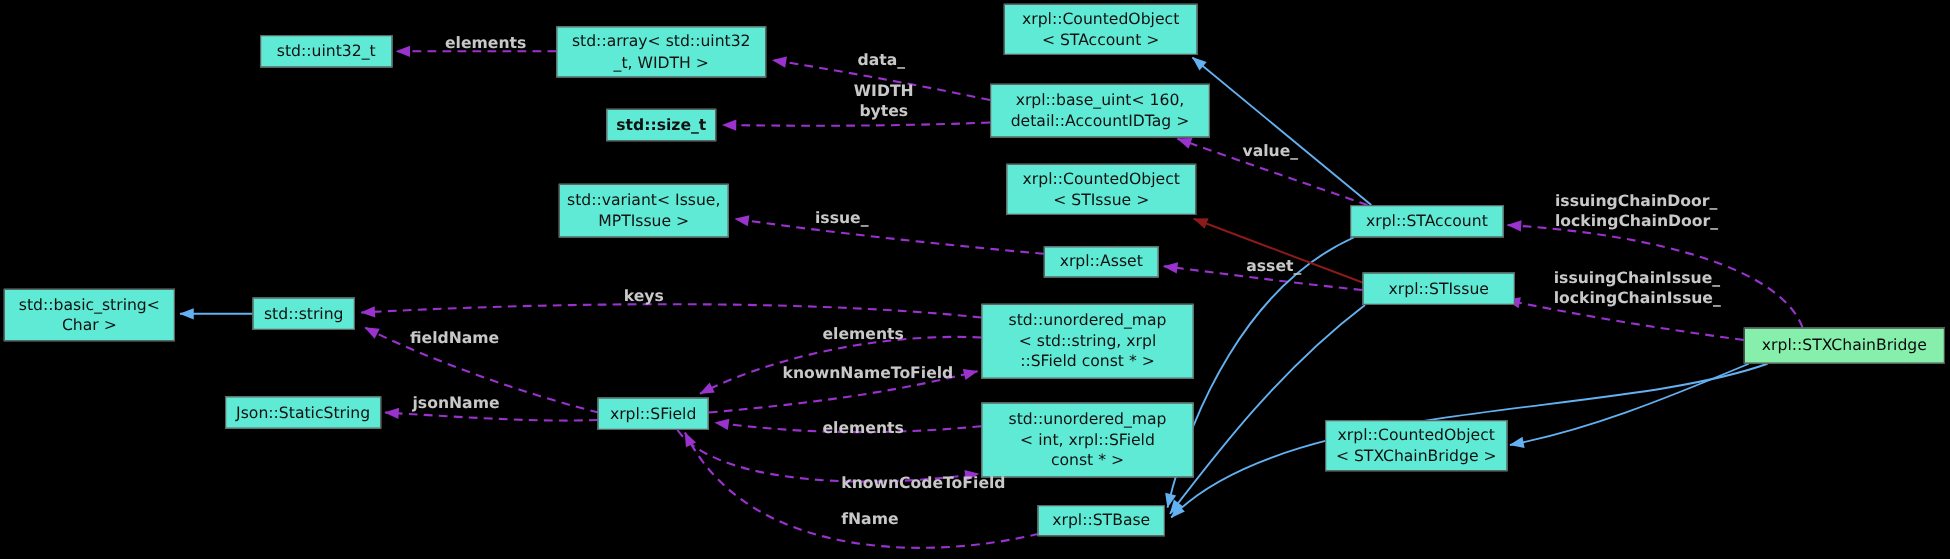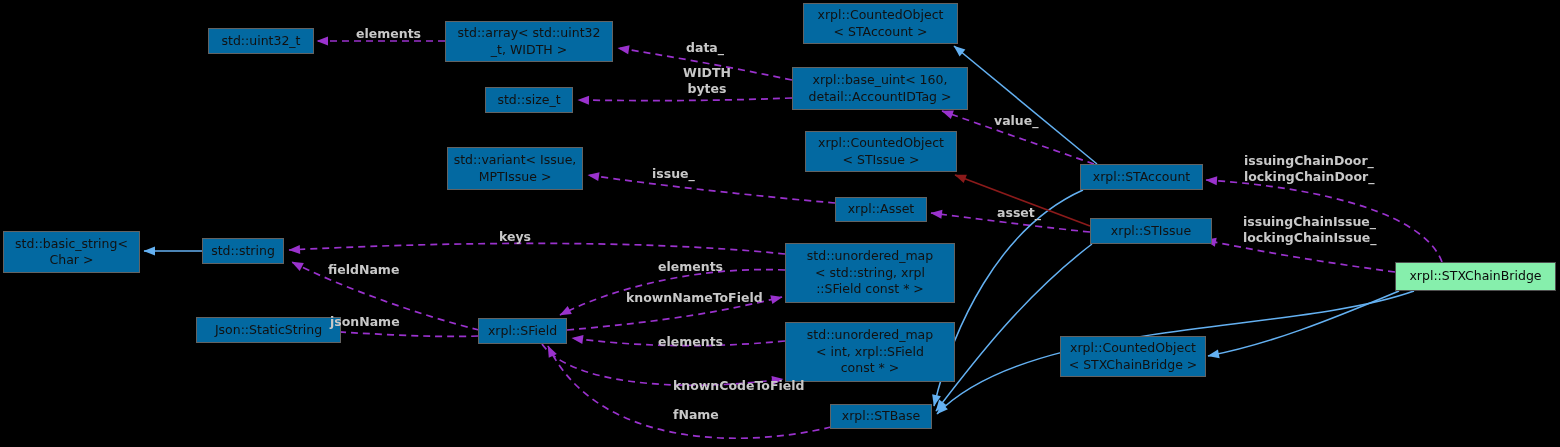--- a/index.html
+++ b/index.html
@@ -7,21 +7,21 @@
     position:relative;
     width:1560px;height:447px;
     background:#000000;
     font-family:"DejaVu Sans","Liberation Sans",sans-serif;
     overflow:hidden;
   }
   #edges{position:absolute;left:0;top:0;width:1560px;height:447px;}
   .node{
     position:absolute;
     box-sizing:border-box;
-    background:#0369a1;
+    background:#5eead4;
     border:1.3px solid #636363;
     color:#111;
     font-size:12.5px;
     line-height:1.32;
     display:flex;align-items:center;justify-content:center;
     text-align:center;
     white-space:pre-line;
     padding:1px 4px;
   }
   .node.highlight{
@@ -89,35 +89,35 @@
     </g>
   </svg>
 
   <div class="node" style="left:208px;top:28px;width:106px;height:26px;">std::uint32_t</div>
   <div class="node" style="left:445px;top:21px;width:168px;height:41px;">std::array&lt; std::uint32
 _t, WIDTH &gt;</div>
   <div class="node" style="left:803px;top:3px;width:155px;height:41px;">xrpl::CountedObject
 &lt; STAccount &gt;</div>
   <div class="node" style="left:792px;top:67px;width:176px;height:43px;">xrpl::base_uint&lt; 160,
 detail::AccountIDTag &gt;</div>
-  <div class="node" style="left:485px;top:87px;width:88px;height:26px;">std::size_t</div>
+  <div class="node" style="left:485px;top:87px;width:88px;height:26px;font-weight:bold;">std::size_t</div>
   <div class="node" style="left:447px;top:147px;width:136px;height:43px;">std::variant&lt; Issue,
 MPTIssue &gt;</div>
   <div class="node" style="left:805px;top:131px;width:152px;height:41px;">xrpl::CountedObject
 &lt; STIssue &gt;</div>
   <div class="node" style="left:835px;top:197px;width:92px;height:25px;">xrpl::Asset</div>
   <div class="node" style="left:1080px;top:164px;width:123px;height:26px;">xrpl::STAccount</div>
   <div class="node" style="left:1090px;top:218px;width:122px;height:26px;">xrpl::STIssue</div>
   <div class="node" style="left:3px;top:231px;width:137px;height:42px;">std::basic_string&lt;
 Char &gt;</div>
   <div class="node" style="left:202px;top:238px;width:82px;height:26px;">std::string</div>
   <div class="node" style="left:785px;top:243px;width:170px;height:60px;">std::unordered_map
 &lt; std::string, xrpl
 ::SField const * &gt;</div>
-  <div class="node" style="left:196px;top:317px;width:145px;height:26px;">Json::StaticString</div>
+  <div class="node" style="left:180px;top:317px;width:125px;height:26px;">Json::StaticString</div>
   <div class="node" style="left:478px;top:318px;width:89px;height:26px;">xrpl::SField</div>
   <div class="node" style="left:785px;top:322px;width:170px;height:60px;">std::unordered_map
 &lt; int, xrpl::SField
 const * &gt;</div>
   <div class="node highlight" style="left:1395px;top:262px;width:161px;height:29px;">xrpl::STXChainBridge</div>
   <div class="node" style="left:1060px;top:336px;width:146px;height:41px;">xrpl::CountedObject
 &lt; STXChainBridge &gt;</div>
   <div class="node" style="left:830px;top:404px;width:102px;height:25px;">xrpl::STBase</div>
 
   <div class="edge-label" style="left:356px;top:26px;">elements</div>

